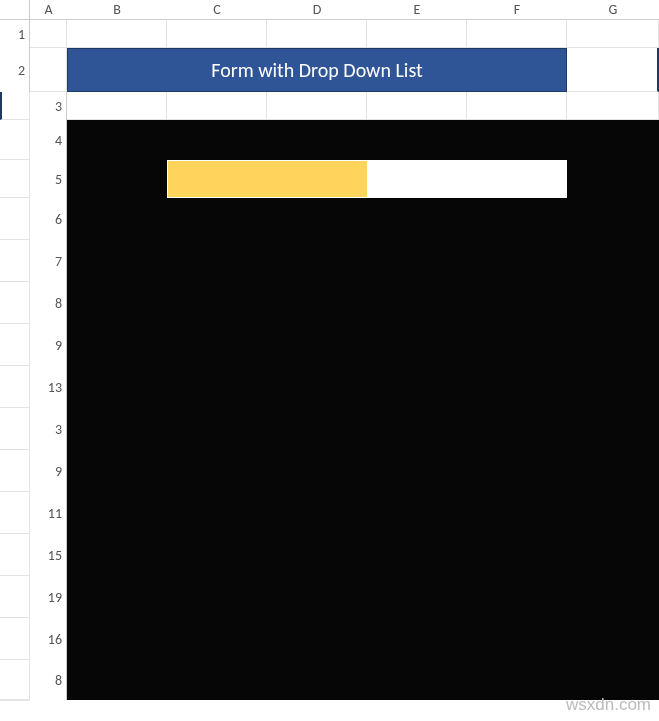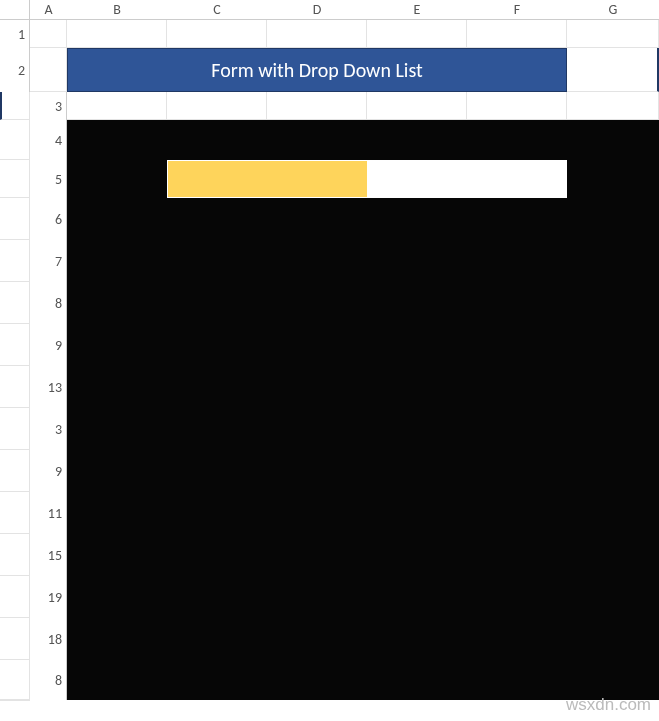--- a/index.html
+++ b/index.html
@@ -157,20 +157,20 @@
 
   <div class="row-header">11</div>
   <div class="cell"></div>
 
   <div class="row-header">15</div>
   <div class="cell"></div>
 
   <div class="row-header">19</div>
   <div class="cell"></div>
 
-  <div class="row-header">18</div>
+  <div class="row-header">16</div>
   <div class="cell"></div>
 
   <div class="row-header">8</div>
   <div class="cell"></div>
 </div>
 
 <div class="watermark">wsxdn.com</div>
 
 </body></html>

